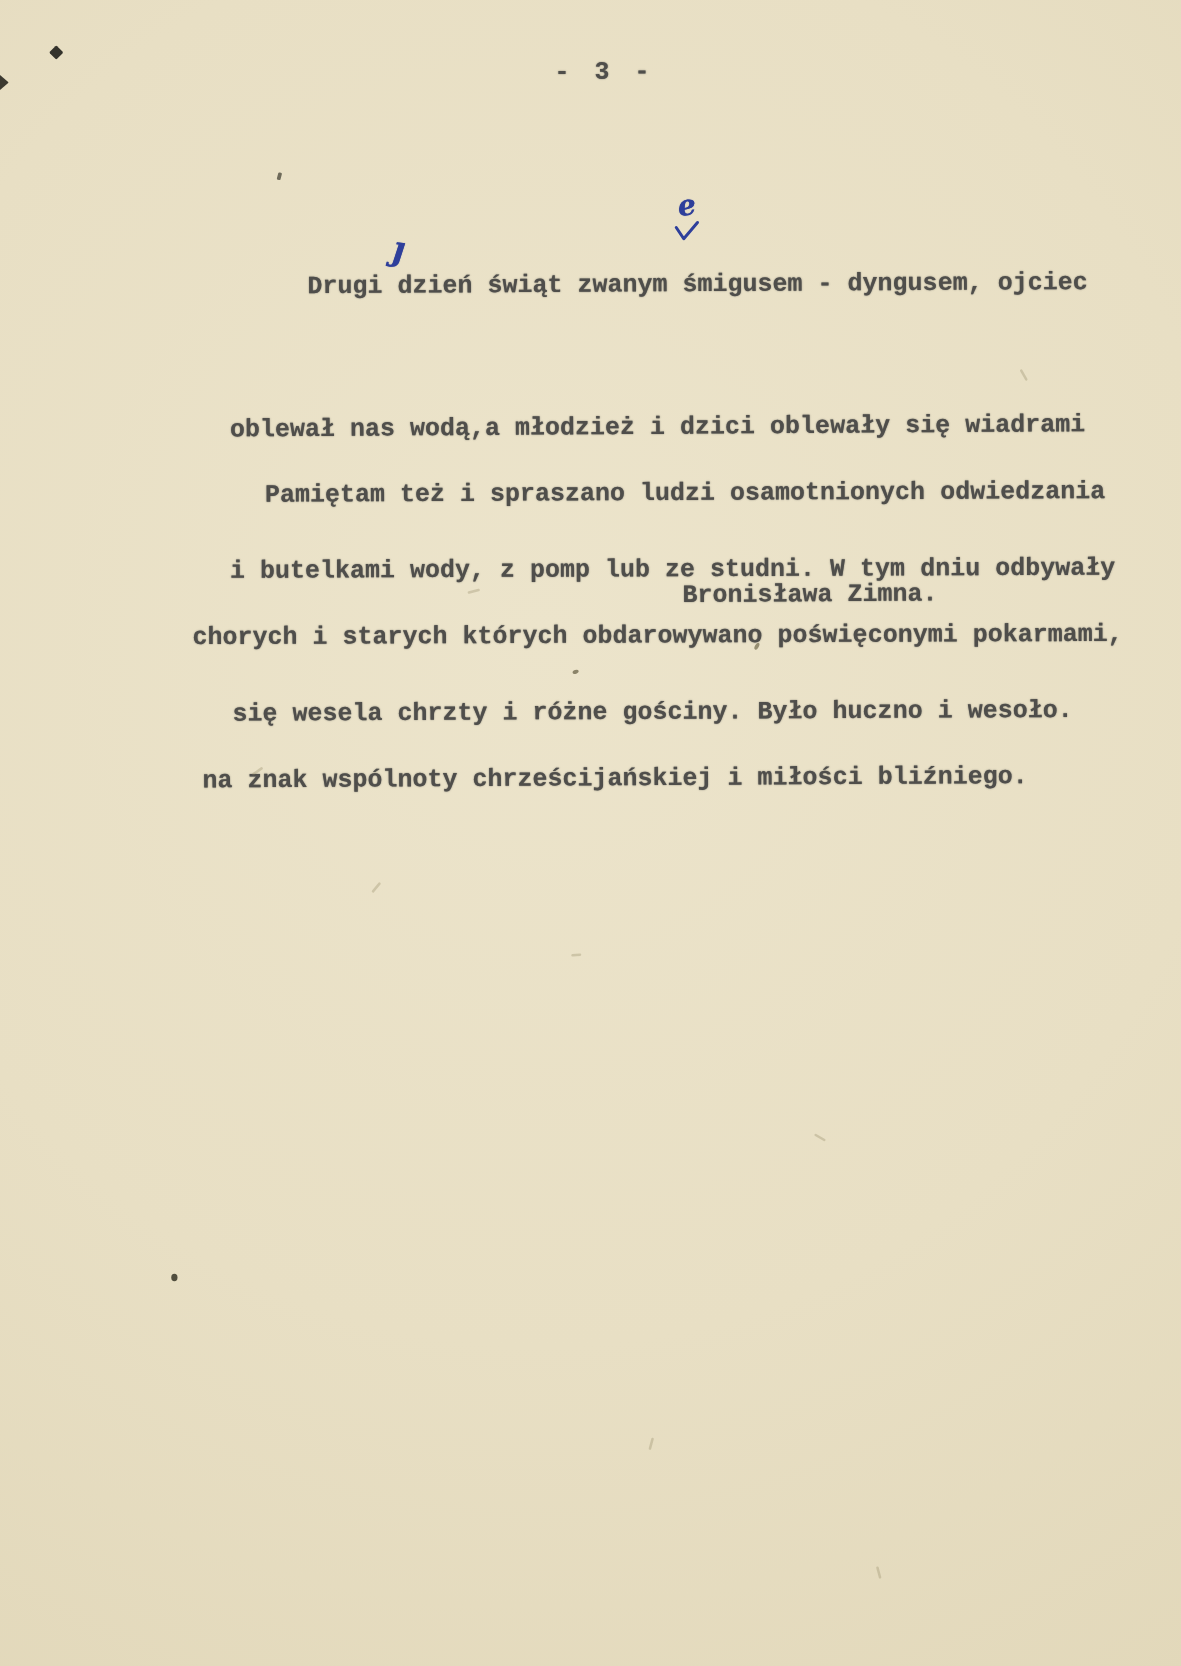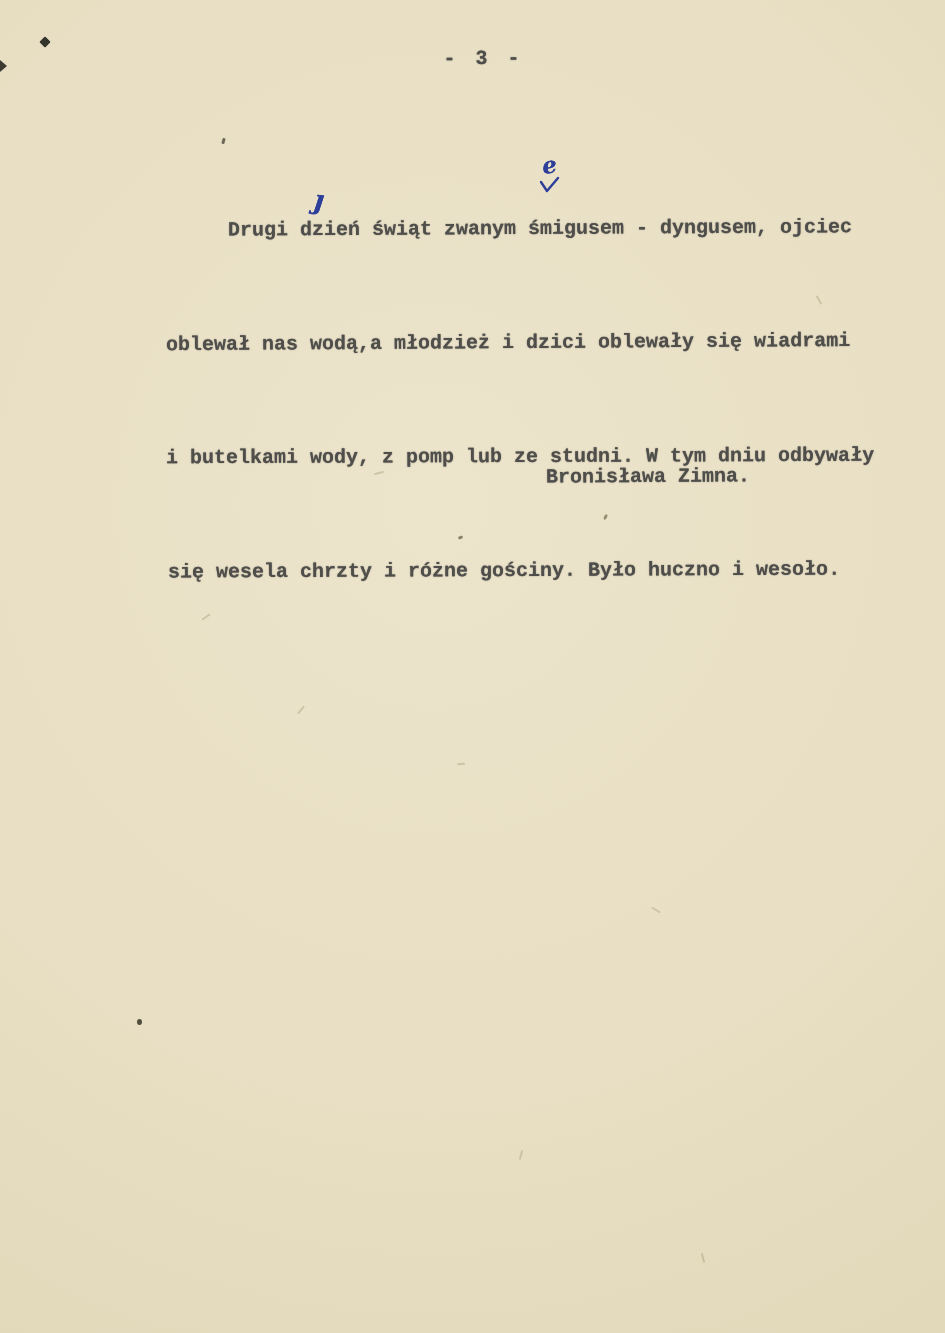--- a/index.html
+++ b/index.html
@@ -20,21 +20,21 @@
     font-family:"Liberation Mono", monospace;
     font-size:20px; font-weight:700;
     line-height:38px; white-space:pre;
     text-shadow:0 0 1.2px rgba(72,72,70,.8);
   }
   .page-number{
     top:40px; left:0; width:945px; padding-left:22px;
     text-align:center; letter-spacing:4px;
     transform:rotate(-0.3deg);
   }
-  .p1{ top:134px; left:166px; }
+  .p1{ top:134px; left:184px; }
   .p1 .tl:nth-child(1){ padding-left:62px; transform:rotate(-0.3deg); }
   .p1 .tl:nth-child(2){ transform:rotate(-0.35deg); }
   .p1 .tl:nth-child(3){ transform:rotate(-0.2deg); }
   .p1 .tl:nth-child(4){ transform:rotate(-0.25deg); margin-left:2px; }
   .p2{ top:301px; left:160px; }
   .p2 .tl:nth-child(1){ padding-left:52px; transform:rotate(-0.25deg); }
   .p2 .tl:nth-child(2){ margin-left:-6px; transform:rotate(-0.2deg); }
   .p2 .tl:nth-child(3){ margin-left:2px; transform:rotate(-0.3deg); }
   .signature{ top:458px; left:546px; transform:rotate(-0.35deg); }
 
@@ -69,20 +69,25 @@
 
   <div class="typed page-number">- 3 -</div>
 
   <div class="typed p1">
     <div class="tl">Drugi dzień świąt zwanym śmigusem - dyngusem, ojciec</div>
     <div class="tl">oblewał nas wodą,a młodzież i dzici oblewały się wiadrami</div>
     <div class="tl">i butelkami wody, z pomp lub ze studni. W tym dniu odbywały</div>
     <div class="tl">się wesela chrzty i różne gościny. Było huczno i wesoło.</div>
   </div>
 
+  <div class="typed p2">
+    <div class="tl">Pamiętam też i spraszano ludzi osamotnionych odwiedzania</div>
+    <div class="tl">chorych i starych których obdarowywano poświęconymi pokarmami,</div>
+    <div class="tl">na znak wspólnoty chrześcijańskiej i miłości bliźniego.</div>
+  </div>
 
   <div class="typed signature">Bronisława Zimna.</div>
 
   <span class="pen hw-e">e</span>
   <span class="hw-caret">
     <svg width="21" height="17" viewBox="0 0 21 17">
       <path d="M2 6 L8 15 L19 2" fill="none" stroke="#2e3f9b" stroke-width="2.4" stroke-linecap="round" stroke-linejoin="round"></path>
     </svg>
   </span>
   <span class="pen hw-j">ȷ</span>

